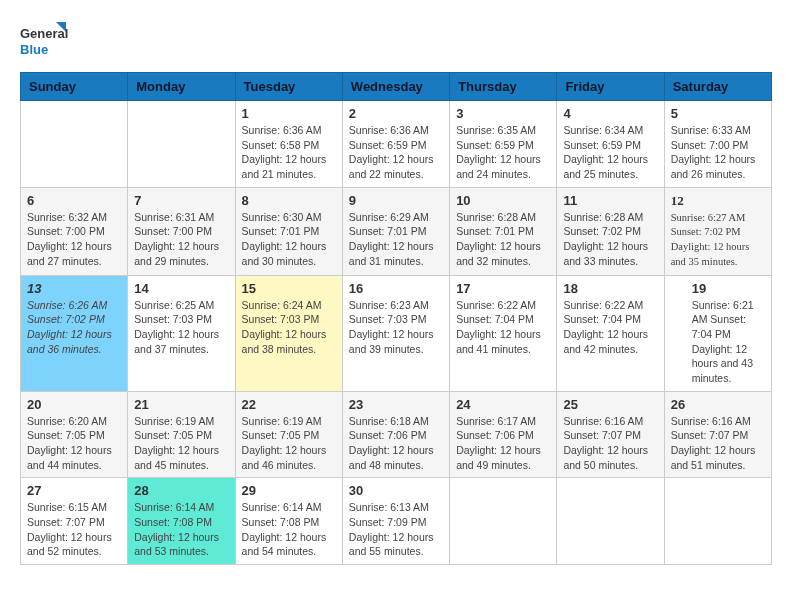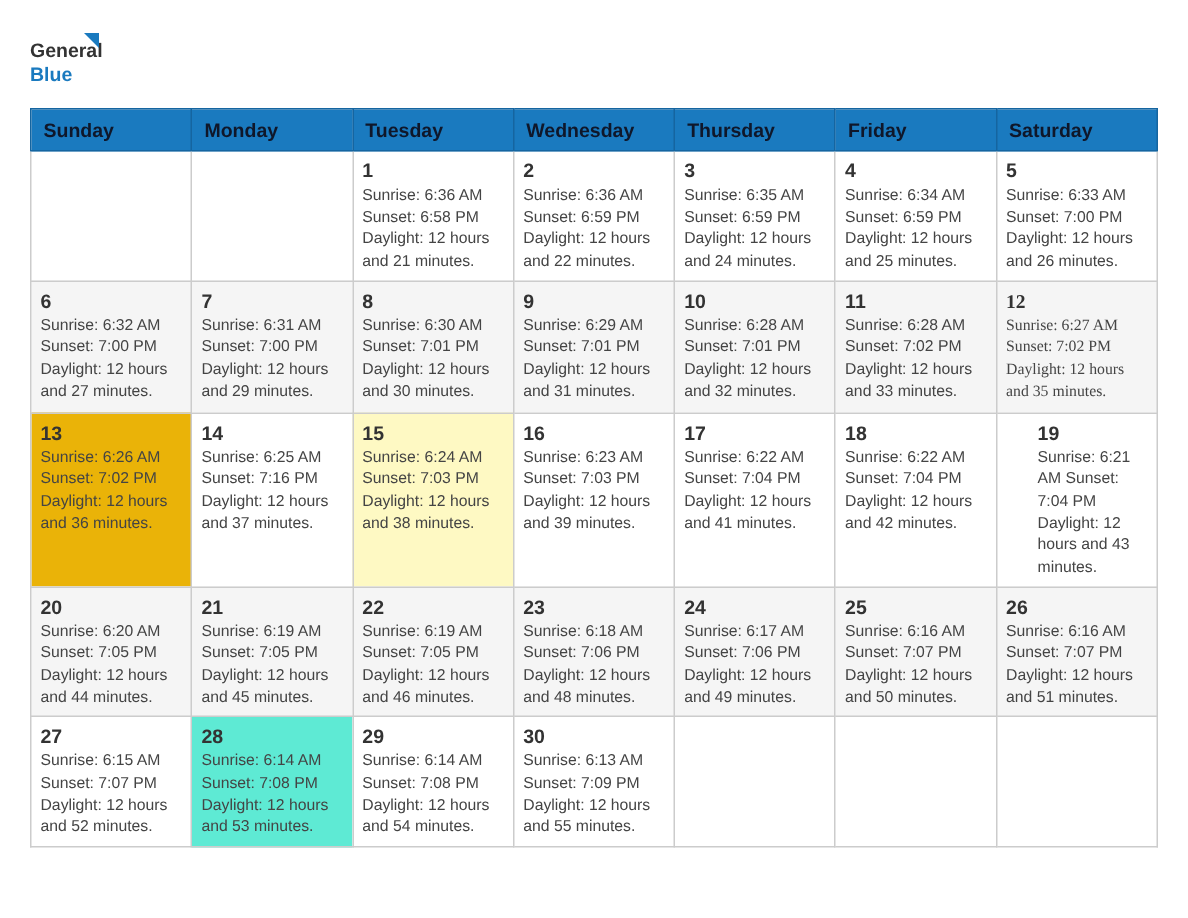--- a/index.html
+++ b/index.html
@@ -182,30 +182,30 @@
 Daylight: 12 hours and 33 minutes.</div>
         </td>
         <td style="background-color: rgb(245, 245, 245); font-family: Liberation Serif, serif;">
           <span class="day-number">12</span>
           <div class="day-info">Sunrise: 6:27 AM
 Sunset: 7:02 PM
 Daylight: 12 hours and 35 minutes.</div>
         </td>
       </tr>
       <tr>
-        <td style="background-color: #eab308;">
+        <td style="background-color: #7dd3fc; font-style: italic;">
           <span class="day-number">13</span>
           <div class="day-info">Sunrise: 6:26 AM
 Sunset: 7:02 PM
 Daylight: 12 hours and 36 minutes.</div>
         </td>
         <td style="background-color: rgb(255, 255, 255);">
           <span class="day-number">14</span>
           <div class="day-info">Sunrise: 6:25 AM
-Sunset: 7:16 PM
+Sunset: 7:03 PM
 Daylight: 12 hours and 37 minutes.</div>
         </td>
         <td style="background-color: #fef9c3;">
           <span class="day-number">15</span>
           <div class="day-info">Sunrise: 6:24 AM
 Sunset: 7:03 PM
 Daylight: 12 hours and 38 minutes.</div>
         </td>
         <td style="background-color: rgb(255, 255, 255);">
           <span class="day-number">16</span>

